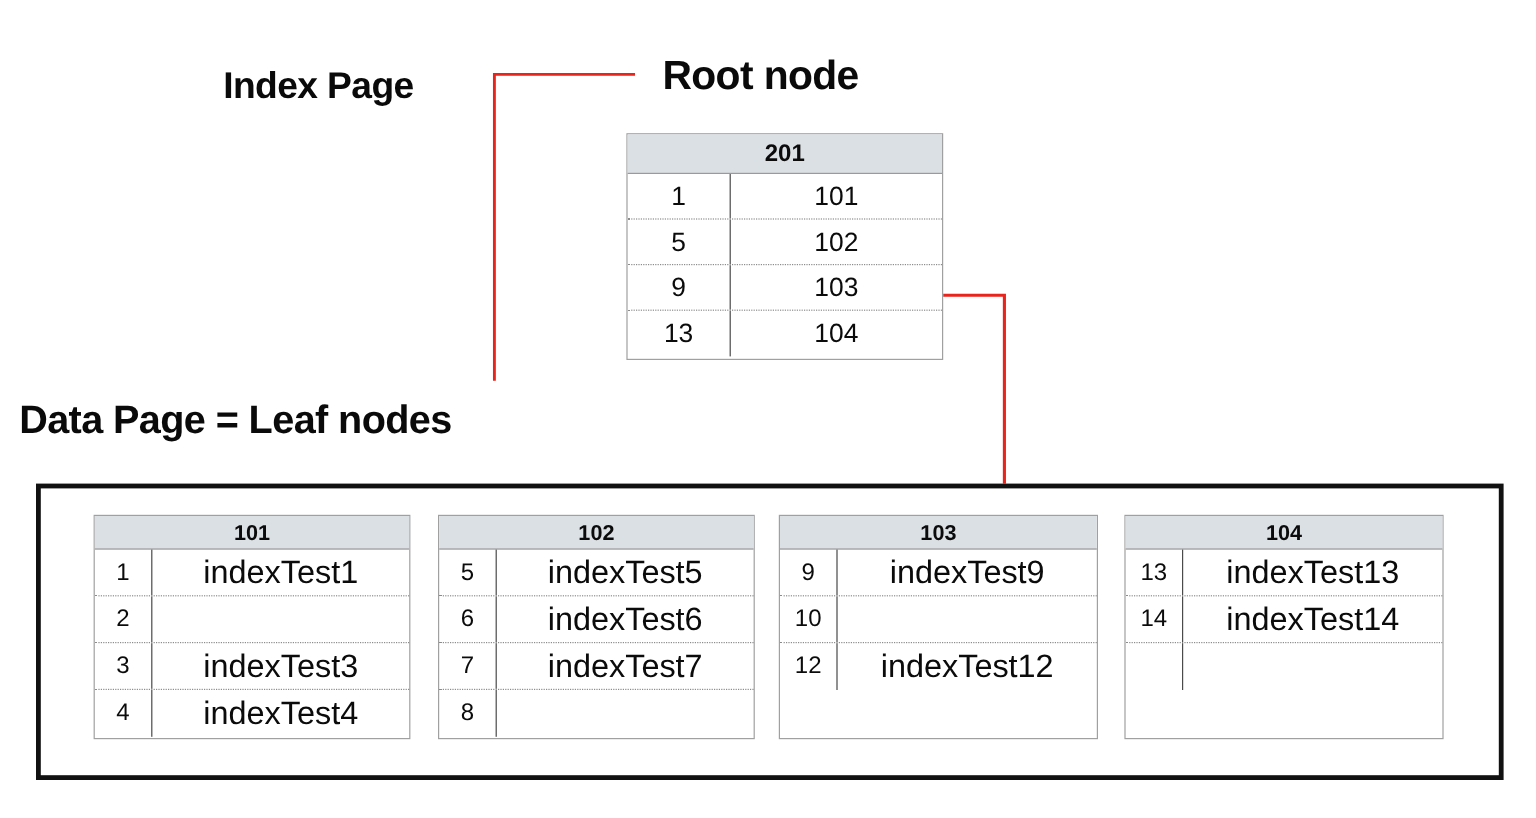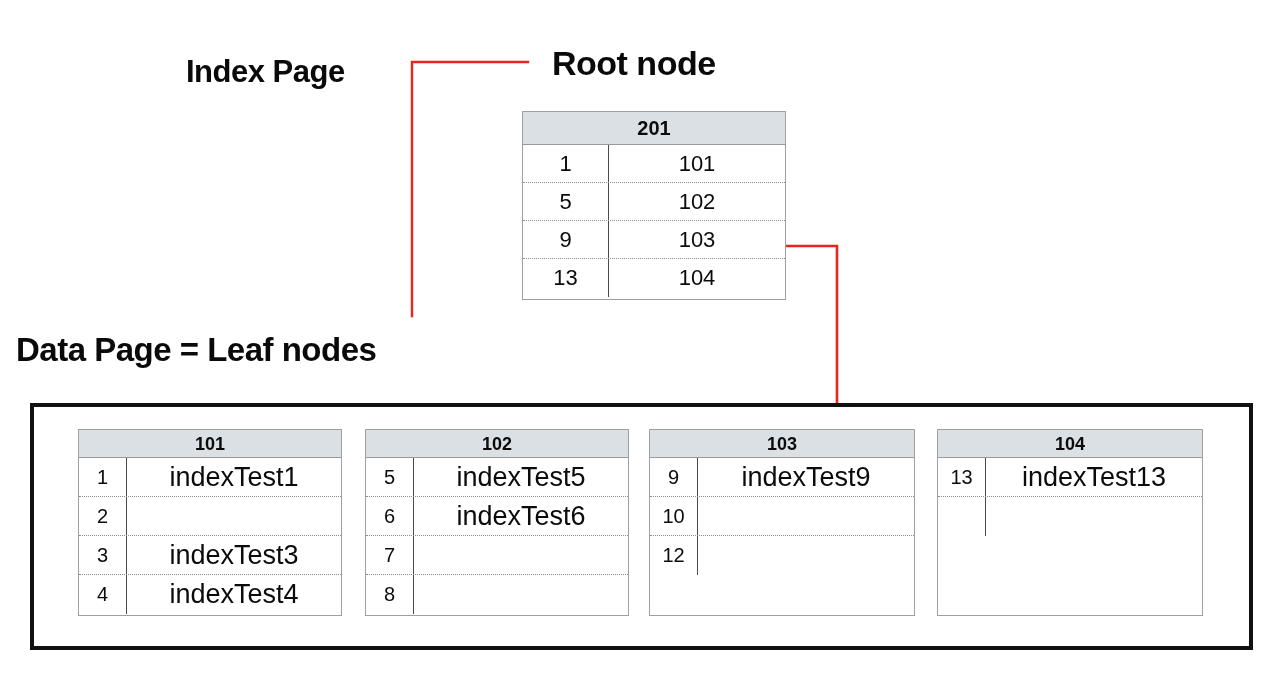--- a/index.html
+++ b/index.html
@@ -246,50 +246,56 @@
       <div class="node-row">
         <div class="cell-key">5</div>
         <div class="cell-val">indexTest5</div>
       </div>
       <div class="node-row">
         <div class="cell-key">6</div>
         <div class="cell-val">indexTest6</div>
       </div>
       <div class="node-row">
         <div class="cell-key">7</div>
+        <div class="cell-val">indexTest7</div>
       </div>
       <div class="node-row">
         <div class="cell-key">8</div>
       </div>
     </div>
   </div>
 
   <div class="node leaf" id="leaf-103">
     <div class="node-header">103</div>
     <div class="node-body">
       <div class="node-row">
         <div class="cell-key">9</div>
         <div class="cell-val">indexTest9</div>
       </div>
       <div class="node-row">
         <div class="cell-key">10</div>
       </div>
       <div class="node-row">
         <div class="cell-key">12</div>
+        <div class="cell-val">indexTest12</div>
       </div>
     </div>
   </div>
 
   <div class="node leaf" id="leaf-104">
     <div class="node-header">104</div>
     <div class="node-body">
       <div class="node-row">
         <div class="cell-key">13</div>
         <div class="cell-val">indexTest13</div>
       </div>
       <div class="node-row">
+        <div class="cell-key">14</div>
+        <div class="cell-val">indexTest14</div>
+      </div>
+      <div class="node-row">
         <div class="cell-key"></div>
         <div class="cell-val"></div>
       </div>
     </div>
   </div>
 
 </div>
 
 </body></html>

